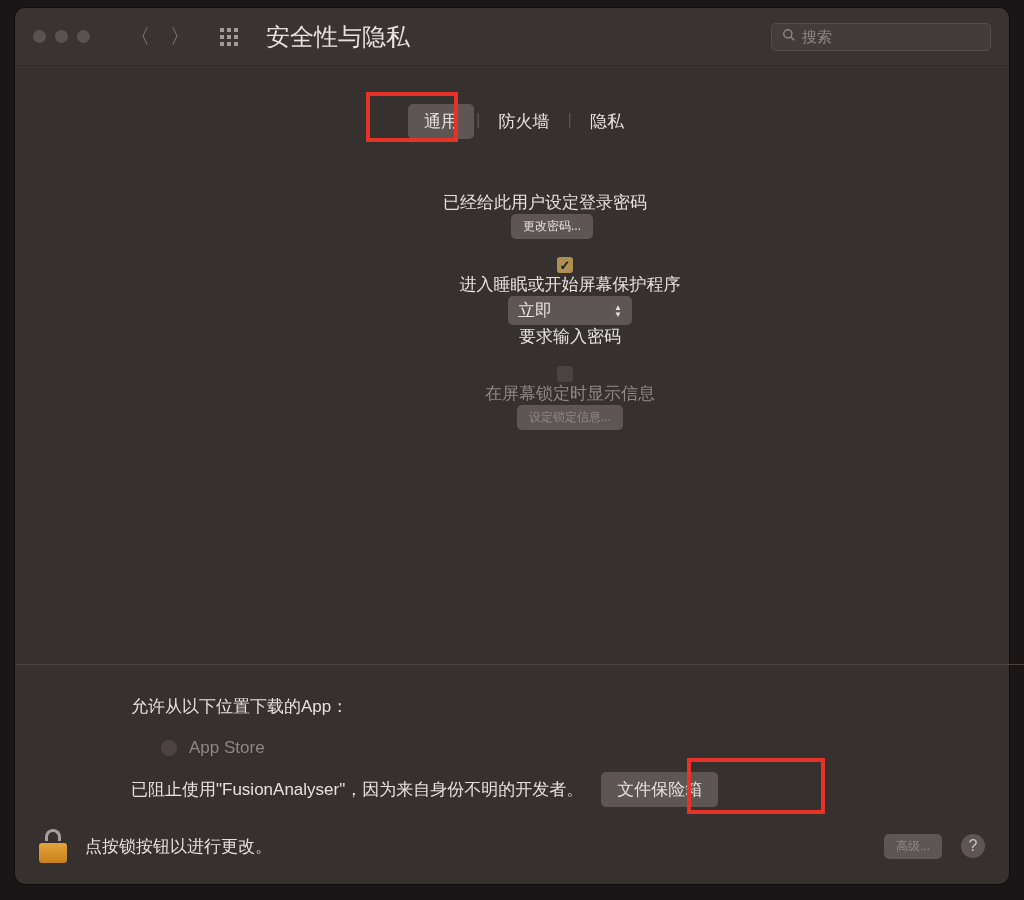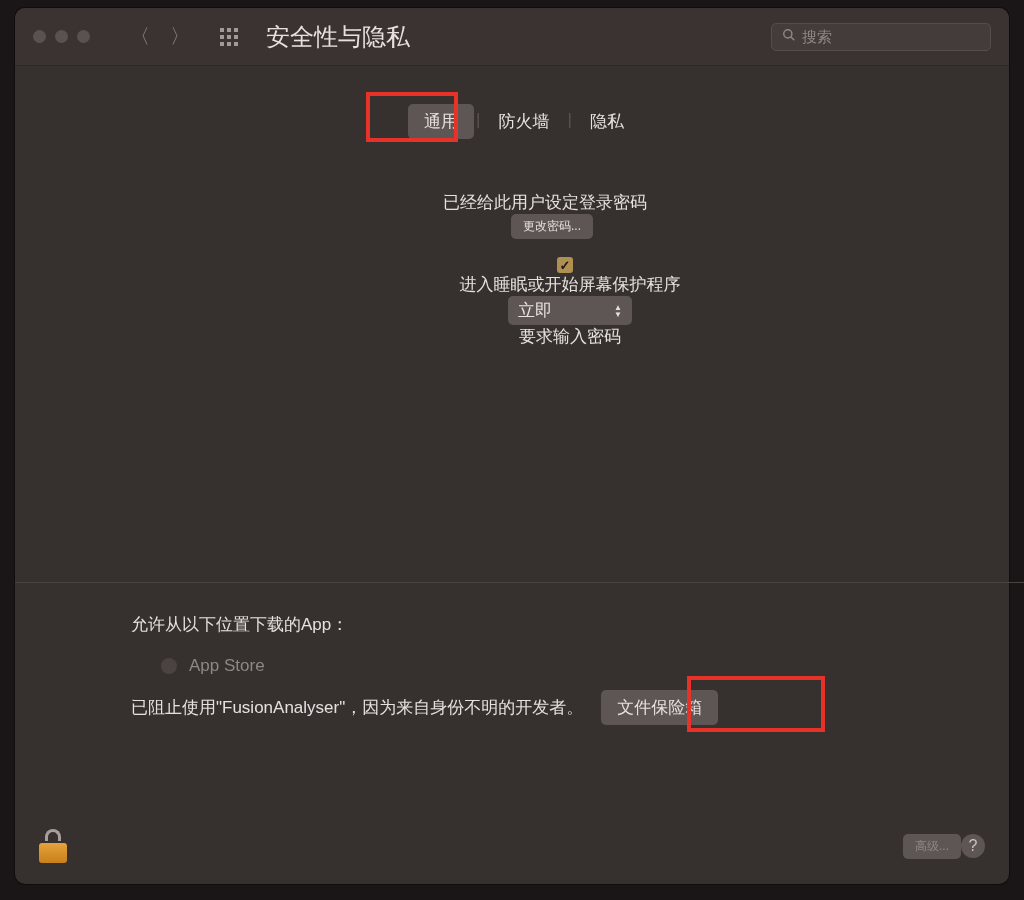--- a/index.html
+++ b/index.html
@@ -302,21 +302,21 @@
       height: 20px;
       background: linear-gradient(#e6a23c, #c8801a);
       border-radius: 3px;
       position: absolute;
       bottom: 0;
     }
     .footer-right {
       margin-left: auto;
       display: flex;
       align-items: center;
-      gap: 0;
+      gap: 19px;
     }
     .help-circle {
       width: 24px;
       height: 24px;
       border-radius: 50%;
       background: #5d5654;
       color: #c9c4c2;
       display: flex;
       align-items: center;
       justify-content: center;
@@ -381,20 +381,26 @@
         <span>进入睡眠或开始屏幕保护程序</span>
         <div class="select">
           <span>立即</span>
           <span class="select-arrows">
               <span>▲</span>
               <span>▼</span>
             </span>
         </div>
         <span>要求输入密码</span>
       </div>
+      <div class="row indent">
+        <span class="checkbox unchecked"></span>
+        <span class="disabled-text">在屏幕锁定时显示信息</span>
+        <span style="width:14px"></span>
+        <button class="btn-small disabled">设定锁定信息...</button>
+      </div>
     </div>
 
     <div class="divider"></div>
 
     <div class="section-bottom">
       <div style="margin-bottom:20px;">允许从以下位置下载的App：</div>
       <div class="radio-row">
         <span class="radio"></span>
         <span class="radio-label">App Store</span>
       </div>
@@ -404,18 +410,19 @@
         <div class="red-box-open"></div>
       </div>
     </div>
   </div>
 
   <div class="footer">
     <div class="lock-icon">
       <div class="lock-shackle"></div>
       <div class="lock-body"></div>
     </div>
+    <span>点按锁按钮以进行更改。</span>
     <div class="footer-right">
       <button class="btn-small disabled">高级...</button>
       <div class="help-circle">?</div>
     </div>
   </div>
 </div>
 
 </body></html>

